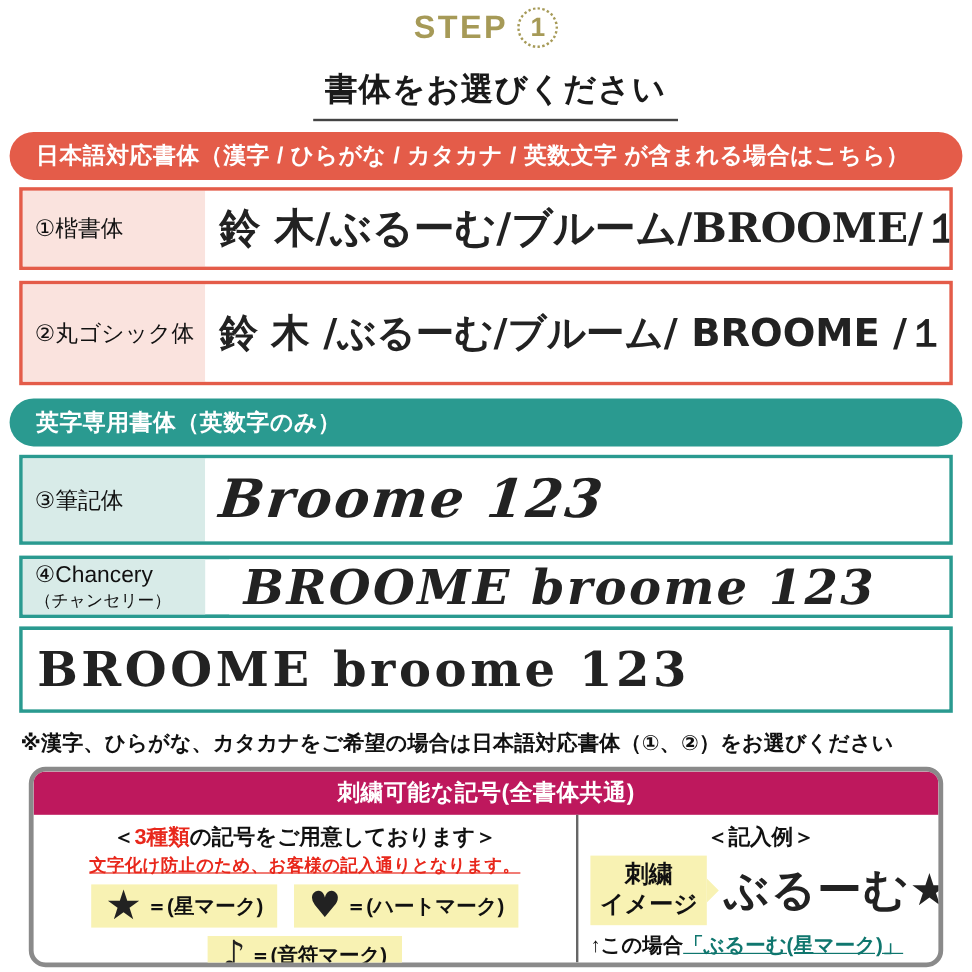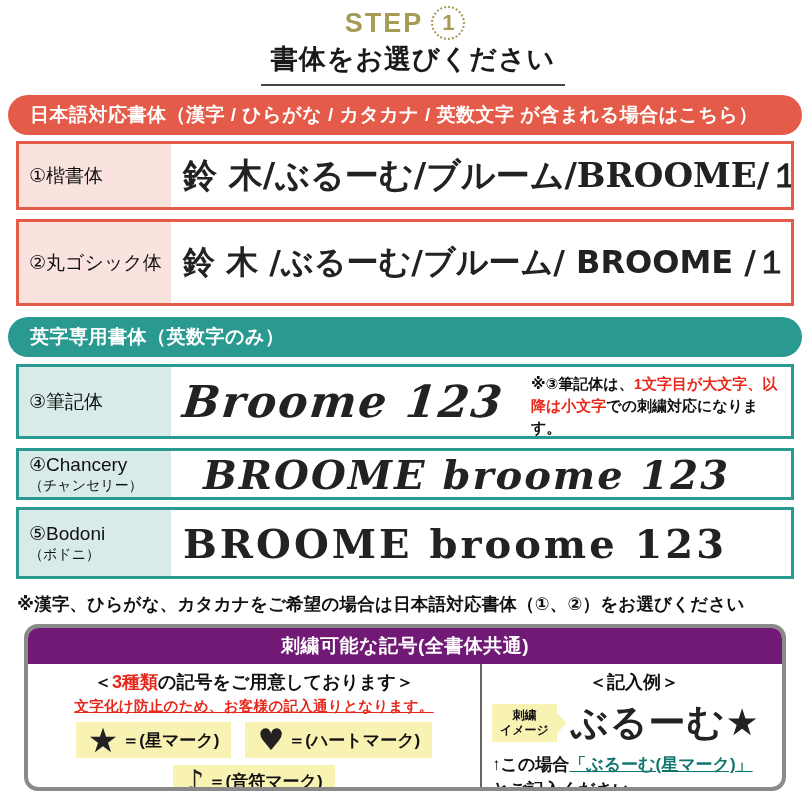--- a/index.html
+++ b/index.html
@@ -5,21 +5,21 @@
   * { box-sizing: border-box; margin: 0; padding: 0; }
   html, body { width: 810px; height: 810px; background: #ffffff; overflow: hidden; }
   body { font-family: "Liberation Sans", "DejaVu Sans", sans-serif; color: #222; }
 
   
   .step-header { display: flex; justify-content: center; align-items: center; gap: 8px; padding-top: 6px; height: 40px; }
   .step-word { color: #a69a57; font-size: 27px; font-weight: bold; letter-spacing: 2px; }
   .step-circle { width: 34px; height: 34px; border: 2px dotted #a69a57; border-radius: 50%;
                  display: flex; align-items: center; justify-content: center;
                  color: #a69a57; font-size: 22px; font-weight: bold; }
-  .main-title-wrap { text-align: center; margin-top: 1px; padding-left: 16px; }
+  .main-title-wrap { text-align: center; margin-top: 16px; padding-left: 16px; }
   .main-title { display: inline-block; font-size: 27px; font-weight: bold; color: #1a1a1a;
                 border-bottom: 2px solid #444; padding: 0 10px 7px 10px; letter-spacing: 1px; }
 
   
   .banner { margin: 8px 8px 0 8px; height: 40px; border-radius: 20px; display: flex; align-items: center;
             padding-left: 22px; color: #fff; font-weight: bold; font-size: 19px; letter-spacing: 0.5px; }
   .banner.coral { background: #e45c49; margin-top: 9px; }
   .banner.teal  { background: #2a9a90; margin-top: 11px; }
 
   
@@ -48,38 +48,38 @@
   .sample-bodoni   { font-family: "DejaVu Serif", "Liberation Serif", serif; font-weight: 600; font-size: 40px; letter-spacing: 3px; white-space: nowrap; }
 
   .script-note { flex: 0 0 262px; padding: 6px 8px 6px 2px; font-size: 15px; font-weight: bold; line-height: 1.45; color: #111; }
   .red-text { color: #e8271b; }
 
   
   .notes { margin: 12px 0 0 17px; font-size: 17.5px; font-weight: bold; color: #111; line-height: 1.55; letter-spacing: 0.2px; }
 
   
   .symbols-box { margin: 6px 24px 0 24px; border: 4px solid #8a8a8a; border-radius: 14px; overflow: hidden; background: #fff; }
-  .symbols-header { background: #701a75; color: #fff; text-align: center; font-size: 19px; font-weight: bold;
+  .symbols-header { background: #be185d; color: #fff; text-align: center; font-size: 19px; font-weight: bold;
                     height: 36px; display: flex; align-items: center; justify-content: center; letter-spacing: 0.5px; }
   .symbols-body { display: flex; height: 123px; }
   .symbols-left { flex: 0 0 452px; padding: 6px 4px 4px 4px; }
   .symbols-right { flex: 1; border-left: 2px solid #666; padding: 4px 6px 4px 10px; }
 
   .sym-heading { text-align: center; font-size: 18px; font-weight: bold; color: #111; }
   .sym-warning { text-align: center; font-size: 14.5px; font-weight: bold; color: #e8271b;
                  text-decoration: underline; margin-top: 3px; letter-spacing: 0.3px; }
   .sym-row { display: flex; justify-content: center; gap: 14px; margin-top: 6px; }
   .sym-chip { background: #f8f2b3; display: flex; align-items: center; padding: 1px 12px; gap: 4px; }
   .sym-glyph { font-size: 30px; line-height: 1; color: #222; font-family: "DejaVu Sans", sans-serif; }
   .sym-label { font-size: 17px; font-weight: bold; color: #111; }
   .sym-row2 { display: flex; justify-content: center; margin-top: 7px; }
 
   .example-heading { text-align: center; font-size: 18px; font-weight: bold; color: #111; margin-top: 2px; }
   .example-row { display: flex; align-items: center; margin-top: 4px; }
-  .embroidery-tag { background: #f8f2b3; padding: 4px 8px; text-align: center; font-size: 12px; font-weight: bold;
+  .embroidery-tag { background: #f8f2b3; padding: 4px 8px; text-align: center; font-size: 20px; font-weight: bold;
                     color: #111; line-height: 1.25; flex: 0 0 auto; }
   .tag-arrow { width: 0; height: 0; border-top: 10px solid transparent; border-bottom: 10px solid transparent;
                border-left: 10px solid #f8f2b3; flex: 0 0 auto; }
   .example-sample { font-family: "DejaVu Sans", "Liberation Sans", sans-serif; font-weight: bold; font-size: 37px;
                     margin-left: 4px; white-space: nowrap; letter-spacing: 1px; }
   .example-caption { font-size: 17px; font-weight: bold; color: #111; margin-top: 5px; line-height: 1.45; }
   .caption-red { color: #0f766e; text-decoration: underline; }
 </style>
 </head>
 <body>
@@ -120,40 +120,33 @@
   <span>英字専用書体（英数字のみ）</span>
 </div>
 
 <div class="font-row teal row-script">
   <div class="label-cell">
     <span>③筆記体</span>
   </div>
   <div class="sample-cell">
     <span class="sample-script">Broome 123</span>
   </div>
-  <div class="script-note">
-    <span>※③筆記体は、</span><span class="red-text">1文字目が大文字、以降は小文字</span><span>での刺繍対応になります。</span>
-  </div>
 </div>
 
 <div class="font-row teal row-chancery">
   <div class="label-cell">
     <span>④Chancery</span>
     <span class="label-sub">（チャンセリー）</span>
   </div>
   <div class="sample-cell">
     <span class="sample-chancery">BROOME broome 123</span>
   </div>
 </div>
 
 <div class="font-row teal row-bodoni">
-  <div class="label-cell">
-    <span>⑤Bodoni</span>
-    <span class="label-sub">（ボドニ）</span>
-  </div>
   <div class="sample-cell">
     <span class="sample-bodoni">BROOME broome 123</span>
   </div>
 </div>
 
 <div class="notes">
   <div>※漢字、ひらがな、カタカナをご希望の場合は日本語対応書体（①、②）をお選びください</div>
 </div>
 
 <div class="symbols-box">

